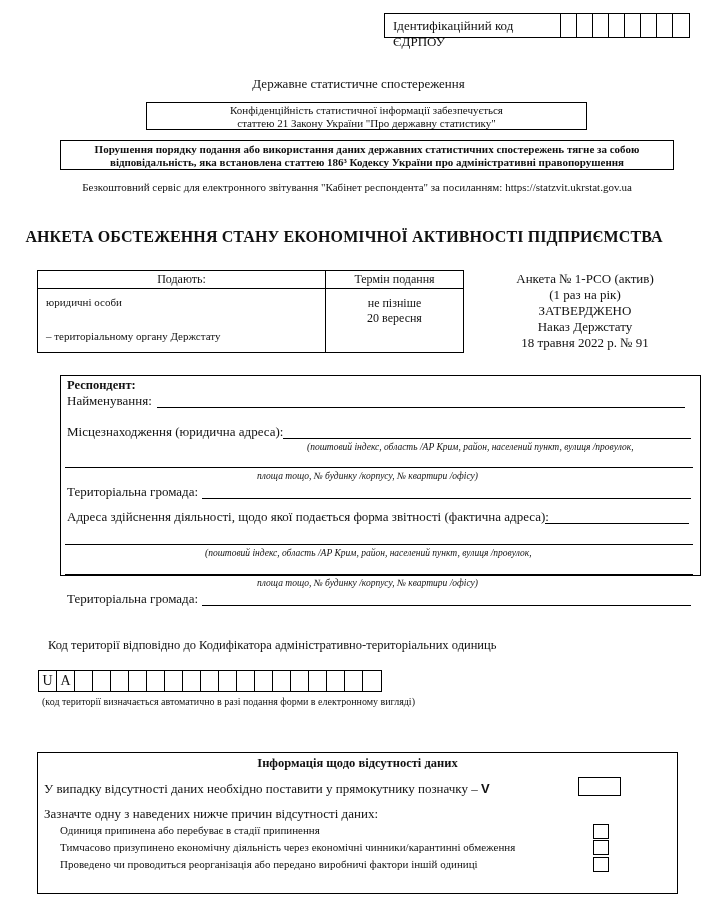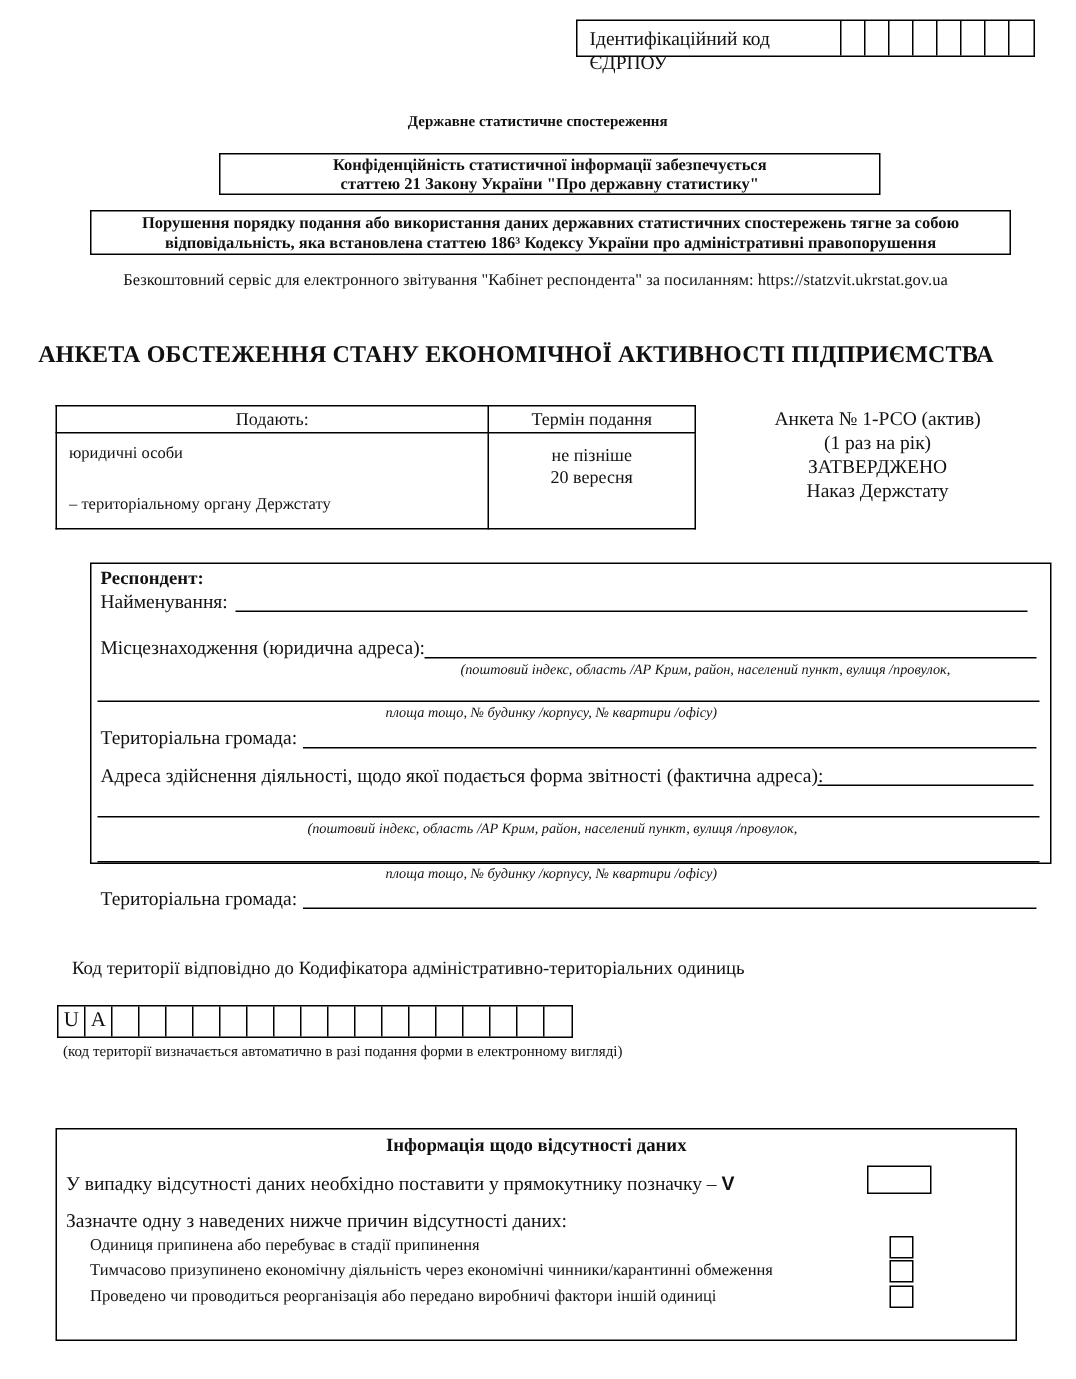--- a/index.html
+++ b/index.html
@@ -4,22 +4,22 @@
 <style>
   html,body{margin:0;padding:0;background:#fff;}
   body{width:717px;height:919px;position:relative;font-family:"Liberation Serif",serif;color:#111;overflow:hidden;}
   .abs{position:absolute;}
   .box{border:1px solid #000;box-sizing:border-box;}
   .edrpou{left:384px;top:13px;height:25px;display:flex;border:1px solid #000;box-sizing:border-box;}
   .edrpou .lbl{font-size:13px;padding:4px 8px 0 8px;border-right:1px solid #000;width:176px;box-sizing:border-box;}
   .edrpou .cell{width:16px;border-right:1px solid #000;box-sizing:border-box;}
   .edrpou .cell:last-child{border-right:none;}
   .center{text-align:center;}
-  .h1{top:76px;left:0;width:717px;font-size:10px;font-weight:bold;}
-  .conf{left:146px;top:102px;width:441px;height:28px;font-size:11px;font-weight:bold;line-height:13px;padding-top:1px;}
+  .h1{top:76px;left:0;width:717px;font-size:13px;font-weight:normal;}
+  .conf{left:146px;top:102px;width:441px;height:28px;font-size:11px;font-weight:normal;line-height:13px;padding-top:1px;}
   .viol{left:60px;top:140px;width:614px;height:30px;font-size:11px;font-weight:bold;line-height:13px;padding-top:2px;}
   .svc{left:0;top:181px;width:714px;font-size:11px;}
   .title{left:0;top:228px;width:688px;font-size:16px;font-weight:bold;letter-spacing:0.1px;}
   table.sub{position:absolute;left:37px;top:270px;width:427px;border-collapse:collapse;font-size:12px;}
   table.sub td{border:1px solid #000;vertical-align:top;}
   .approve{left:470px;top:271px;width:230px;font-size:13px;line-height:16px;}
   .resp{left:37px;top:375px;width:641px;height:201px;margin-left:23px;}
   .line{position:absolute;font-size:13px;white-space:nowrap;}
   .uline{position:absolute;border-bottom:1px solid #000;height:0;}
   .hint{position:absolute;font-size:9.5px;font-style:italic;white-space:nowrap;}
@@ -79,20 +79,21 @@
     </td>
   </tr>
 </tbody>
   </table>
 
 <div class="abs approve center">
   <div>Анкета № 1-РСО (актив)</div>
   <div>(1 раз на рік)</div>
   <div>ЗАТВЕРДЖЕНО</div>
   <div>Наказ Держстату</div>
+  <div>18 травня 2022 р. № 91</div>
 </div>
 
 <div class="abs box resp">
   <div class="line" style="left:6px;top:2px;font-weight:bold;font-size:12.5px;">Респондент:</div>
   <div class="line" style="left:6px;top:17px;">Найменування:</div>
   <div class="uline" style="left:96px;top:31px;width:528px;"></div>
 
   <div class="line" style="left:6px;top:48px;">Місцезнаходження (юридична адреса):</div>
   <div class="uline" style="left:222px;top:62px;width:408px;"></div>
   <div class="hint" style="left:246px;top:66px;">(поштовий індекс, область /АР Крим, район, населений пункт, вулиця /провулок,</div>

